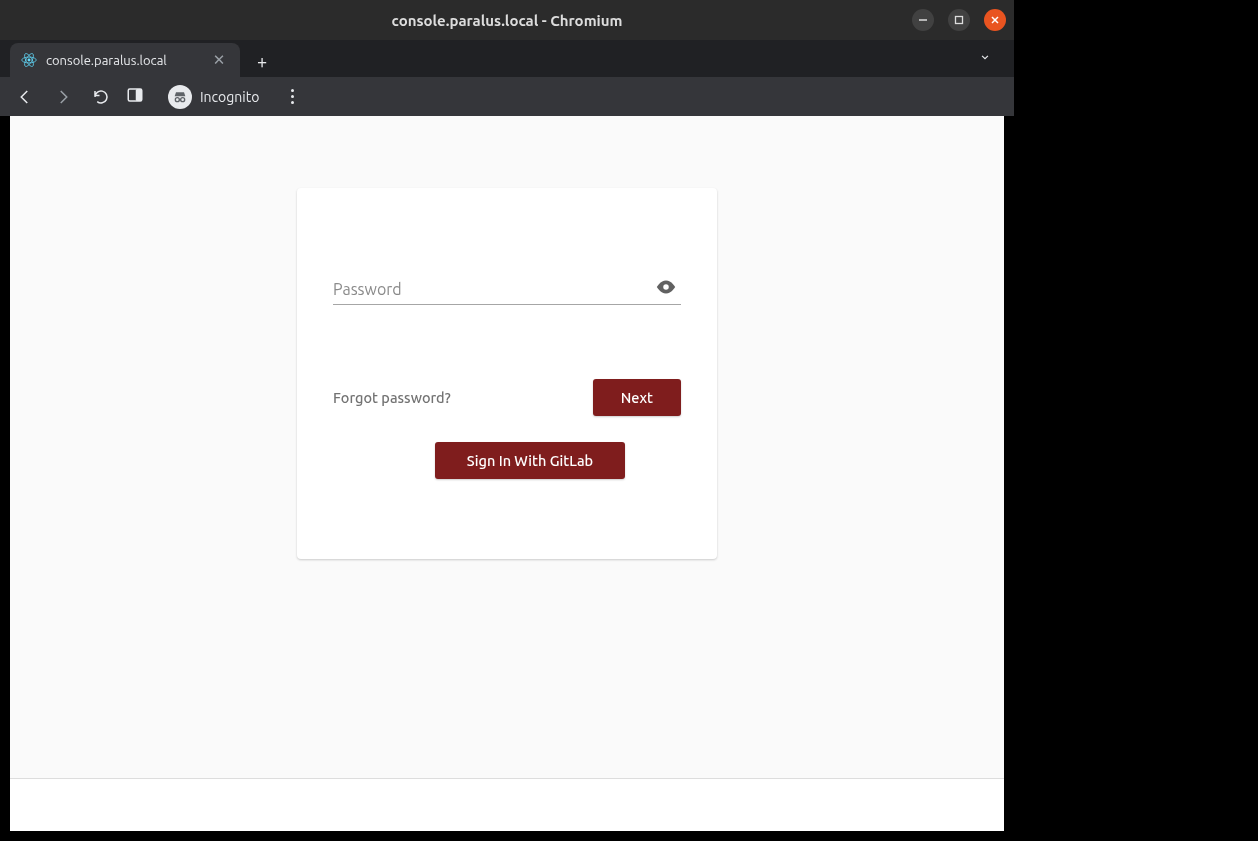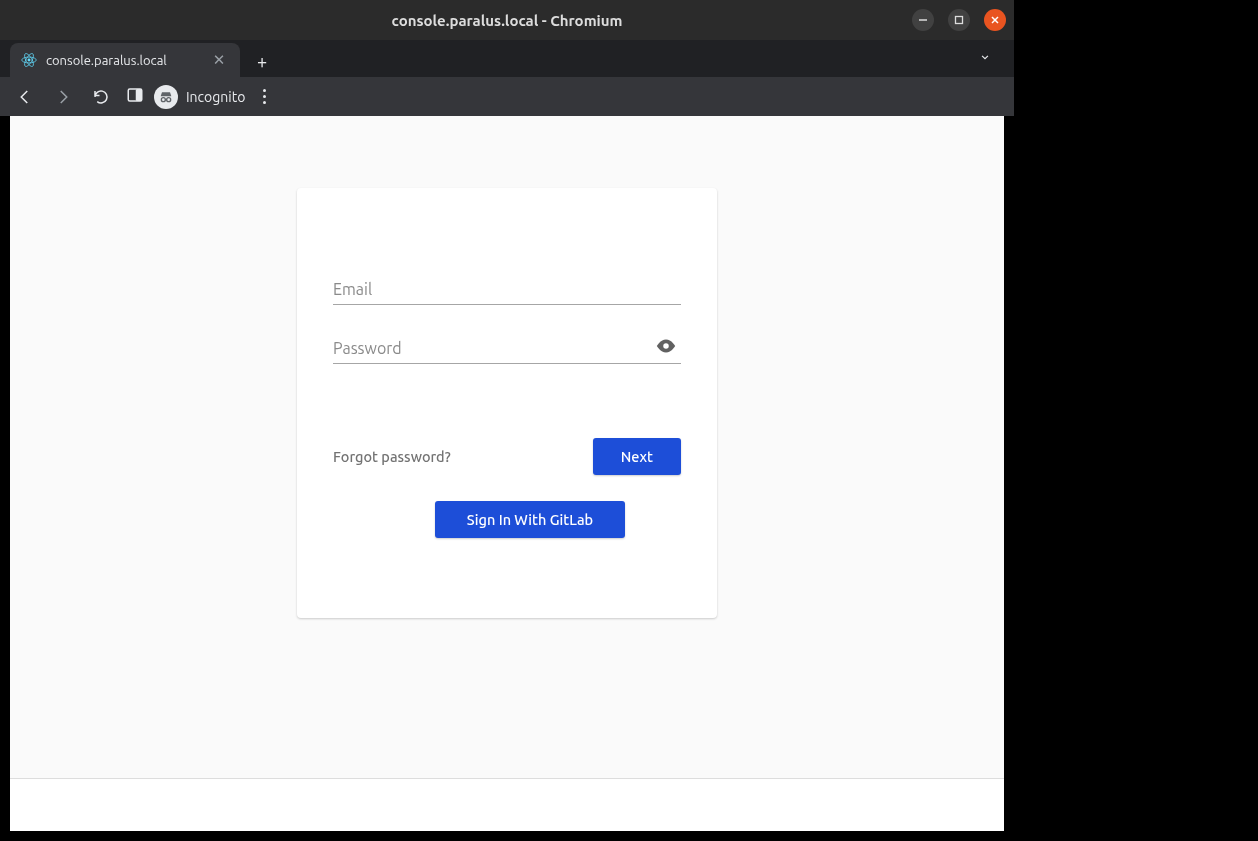--- a/index.html
+++ b/index.html
@@ -30,41 +30,41 @@
     .nav-btn.active { color:#e8eaed; }
     .nav-btn svg { width:18px; height:18px; }
     .omnibox { flex:1; height:30px; background:#202124; border-radius:15px; display:flex; align-items:center; padding:0 12px; gap:8px; margin:0 6px; }
     .secure-badge { display:flex; align-items:center; gap:6px; color:#9aa0a6; font-size:14px; }
     .secure-badge svg { width:15px; height:15px; }
     .url-sep { width:1px; height:16px; background:#5f6368; }
     .url { color:#fff; font-size:14px; }
     .url .path { color:#9aa0a6; }
     .omni-right { margin-left:auto; display:flex; align-items:center; gap:8px; }
     .star { color:#9aa0a6; font-size:18px; }
-    .addr-right { display:flex; align-items:center; gap:10px; margin-left:4px; }
+    .addr-right { display:flex; align-items:center; gap:24px; margin-left:4px; }
     .panel-ic,.menu-ic { color:#e8eaed; }
     .incog { display:flex; align-items:center; gap:8px; color:#e8eaed; font-size:14px; }
     .incog-ic { width:24px; height:24px; border-radius:50%; background:#e8eaed; display:flex; align-items:center; justify-content:center; }
     .menu-dots { display:flex; flex-direction:column; gap:3px; padding:0 8px; }
     .menu-dots span { width:3px; height:3px; border-radius:50%; background:#e8eaed; }
 
     
     .viewport { position:absolute; left:10px; right:10px; top:116px; bottom:10px; background:#fff; }
     .page { width:100%; height:100%; background:#fafafa; display:flex; justify-content:center; padding-top:72px; }
     .card { width:420px; background:#fff; border-radius:4px; box-shadow:0 1px 3px rgba(0,0,0,0.08),0 1px 2px rgba(0,0,0,0.12); padding:86px 36px 80px; display:flex; flex-direction:column; height:fit-content; }
 
     .field { position:relative; margin-bottom:28px; }
     .field input { width:100%; border:none; border-bottom:1px solid rgba(0,0,0,0.35); font-size:16px; padding:6px 0; outline:none; background:transparent; color:#555; }
     .field input::placeholder { color:#8a8a8a; }
     .field .eye { position:absolute; right:4px; top:2px; color:#616161; }
     .field .eye svg { width:22px; height:22px; }
 
     .row-actions { display:flex; align-items:center; justify-content:space-between; margin-top:46px; }
     .forgot { color:#737373; font-size:14.5px; font-weight:500; text-decoration:none; }
-    .btn { background:#1d4ed8; color:#fff; border:none; padding:10px 28px; font-size:14.5px; border-radius:3px; font-weight:500; cursor:pointer; font-family:inherit; box-shadow:0 1px 2px rgba(0,0,0,0.2); }
+    .btn { background:#7f1d1d; color:#fff; border:none; padding:10px 28px; font-size:14.5px; border-radius:3px; font-weight:500; cursor:pointer; font-family:inherit; box-shadow:0 1px 2px rgba(0,0,0,0.2); }
     .btn.wide { align-self:center; margin-top:26px; padding:10px 32px;margin-left:46px; }
     .viewport-scrollsep { position:absolute; left:0; right:0; bottom:52px; height:0; border-top:1px solid #ddd; }
     .footer-space { position:absolute; left:0; right:0; bottom:0; height:52px; background:#fff; }
   </style>
 </head>
 <body>
 
 <div class="window">
 
   <div class="titlebar">
@@ -151,23 +151,20 @@
           <span></span>
           <span></span>
         </span>
     </div>
   </div>
 
   <div class="viewport">
     <div class="page">
       <div class="card">
 
-        <div class="field">
-          <input type="text" placeholder="Email" style="">
-        </div>
 
         <div class="field">
           <input type="password" placeholder="Password" style="">
           <span class="eye">
             <svg viewBox="0 0 24 24">
                 <path d="M12 5C6 5 2 12 2 12s4 7 10 7 10-7 10-7-4-7-10-7z" fill="currentColor"></path>
                 <circle cx="12" cy="12" r="3" fill="#fff"></circle>
               </svg>
           </span>
         </div>

